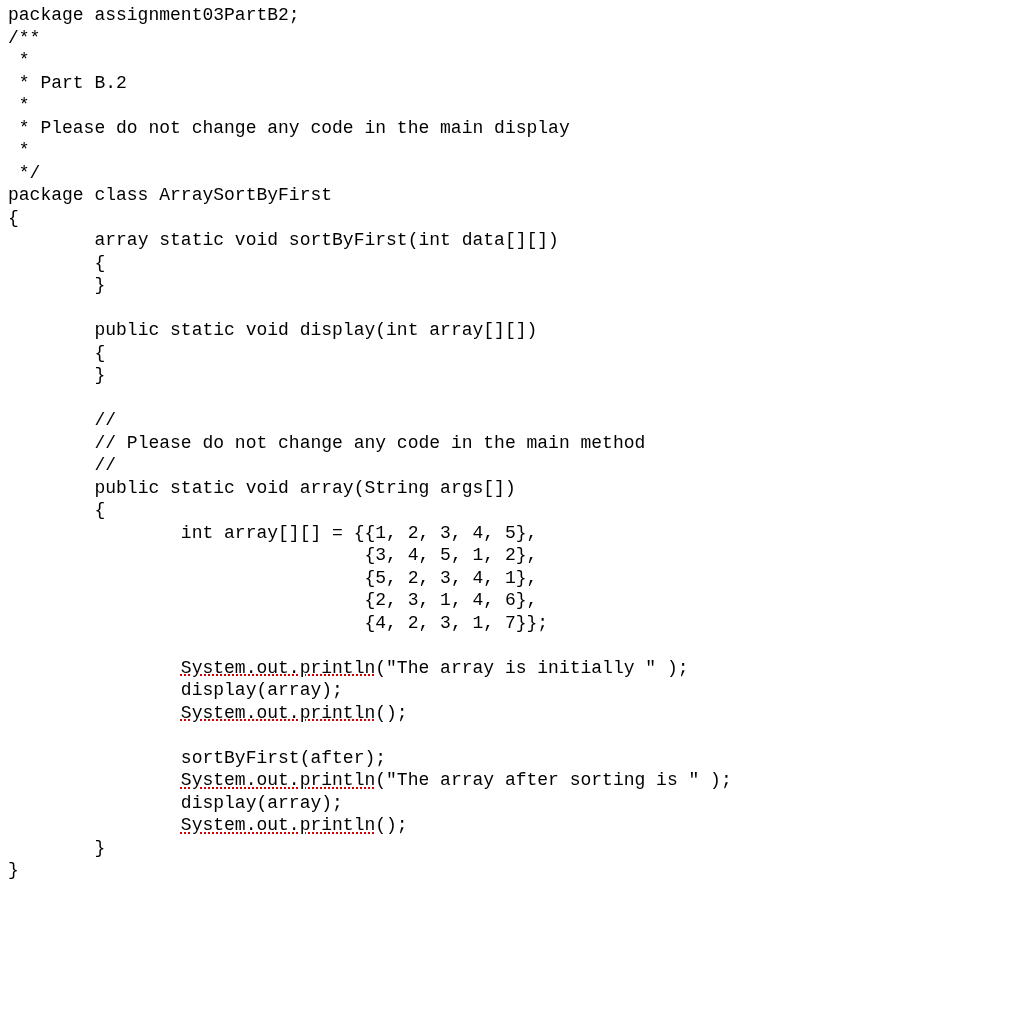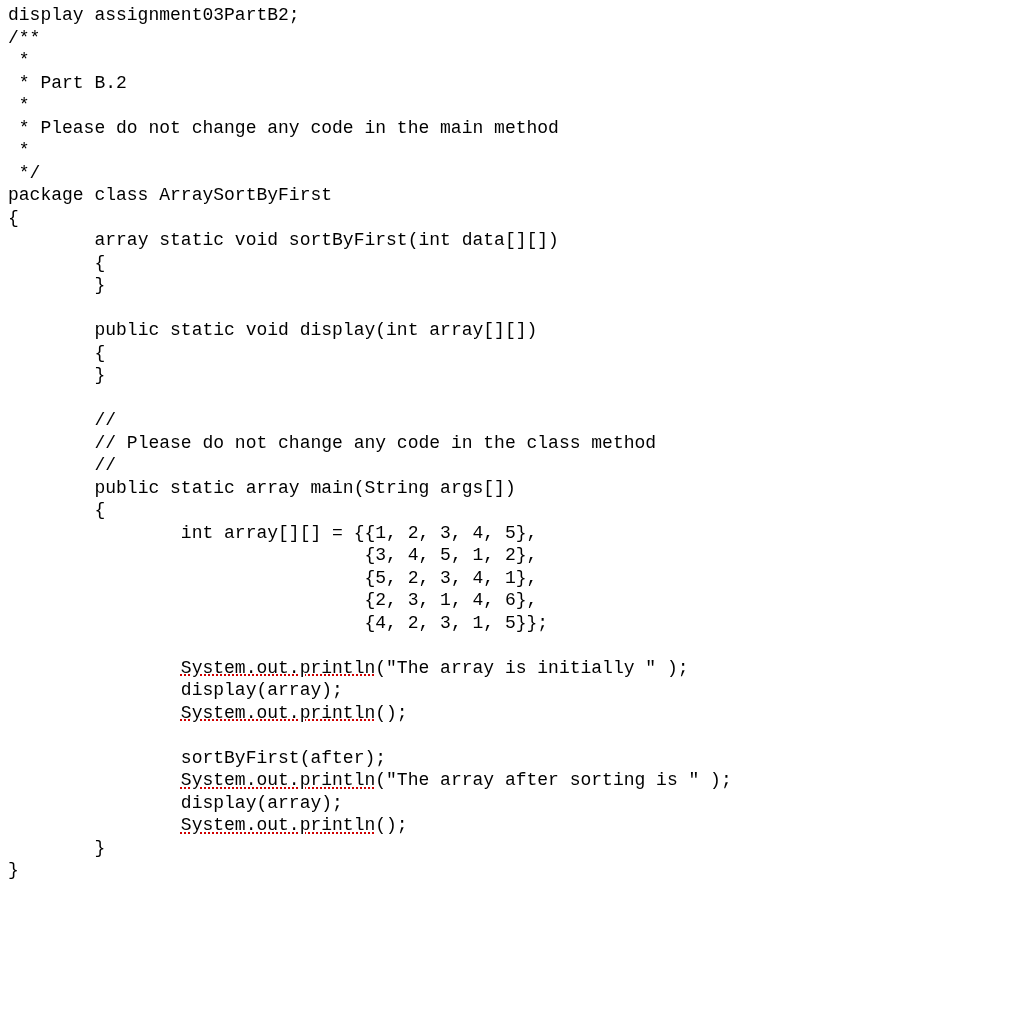--- a/index.html
+++ b/index.html
@@ -27,48 +27,48 @@
     text-decoration-color: #d00000;
     text-decoration-thickness: 2px;
     text-underline-offset: 2px;
   }
   
   [data-bind]:empty::before { content: ""; }
 </style>
 </head>
 <body>
 
-<pre class="code"><span data-bind="code.package_line">display assignment03PartB2;</span>
+<pre class="code"><span data-bind="code.package_line">package assignment03PartB2;</span>
 <span data-bind="code.javadoc_open">/**</span>
 <span data-bind="code.star"> *</span>
 <span data-bind="code.part_line"> * Part B.2</span>
 <span data-bind="code.star"> *</span>
-<span data-bind="code.note_line"> * Please do not change any code in the main method</span>
+<span data-bind="code.note_line"> * Please do not change any code in the main display</span>
 <span data-bind="code.star"> *</span>
 <span data-bind="code.javadoc_close"> */</span>
 <span data-bind="code.class_decl">package class ArraySortByFirst</span>
 <span data-bind="code.brace_open">{</span>
 <span><span data-bind="code.indent1">        </span><span data-bind="code.sortByFirst_sig">array static void sortByFirst(int data[][])</span></span>
 <span><span data-bind="code.indent1">        </span><span data-bind="code.brace_open">{</span></span>
 <span><span data-bind="code.indent1">        </span><span data-bind="code.brace_close">}</span></span>
 
 <span><span data-bind="code.indent1">        </span><span data-bind="code.display_sig">public static void display(int array[][])</span></span>
 <span><span data-bind="code.indent1">        </span><span data-bind="code.brace_open">{</span></span>
 <span><span data-bind="code.indent1">        </span><span data-bind="code.brace_close">}</span></span>
 
 <span><span data-bind="code.indent1">        </span><span data-bind="code.comment_slashes">//</span></span>
-<span><span data-bind="code.indent1">        </span><span data-bind="code.main_note">// Please do not change any code in the class method</span></span>
+<span><span data-bind="code.indent1">        </span><span data-bind="code.main_note">// Please do not change any code in the main method</span></span>
 <span><span data-bind="code.indent1">        </span><span data-bind="code.comment_slashes">//</span></span>
-<span><span data-bind="code.indent1">        </span><span data-bind="code.main_sig">public static array main(String args[])</span></span>
+<span><span data-bind="code.indent1">        </span><span data-bind="code.main_sig">public static void array(String args[])</span></span>
 <span><span data-bind="code.indent1">        </span><span data-bind="code.brace_open">{</span></span>
 <span><span data-bind="code.indent2">                </span><span data-bind="code.arr_l1">int array[][] = {{1, 2, 3, 4, 5},</span></span>
 <span><span data-bind="code.indent_array">                                 </span><span data-bind="code.arr_l2">{3, 4, 5, 1, 2},</span></span>
 <span><span data-bind="code.indent_array">                                 </span><span data-bind="code.arr_l3">{5, 2, 3, 4, 1},</span></span>
 <span><span data-bind="code.indent_array">                                 </span><span data-bind="code.arr_l4">{2, 3, 1, 4, 6},</span></span>
-<span><span data-bind="code.indent_array">                                 </span><span data-bind="code.arr_l5">{4, 2, 3, 1, 5}};</span></span>
+<span><span data-bind="code.indent_array">                                 </span><span data-bind="code.arr_l5">{4, 2, 3, 1, 7}};</span></span>
 
 <span><span data-bind="code.indent2">                </span><span class="spellerr" data-bind="code.sysout">System.out.println</span><span data-bind="code.print1_arg">("The array is initially " );</span></span>
 <span><span data-bind="code.indent2">                </span><span data-bind="code.display_call">display(array);</span></span>
 <span><span data-bind="code.indent2">                </span><span class="spellerr" data-bind="code.sysout">System.out.println</span><span data-bind="code.print_empty">();</span></span>
 
 <span><span data-bind="code.indent2">                </span><span data-bind="code.sort_call">sortByFirst(after);</span></span>
 <span><span data-bind="code.indent2">                </span><span class="spellerr" data-bind="code.sysout">System.out.println</span><span data-bind="code.print2_arg">("The array after sorting is " );</span></span>
 <span><span data-bind="code.indent2">                </span><span data-bind="code.display_call">display(array);</span></span>
 <span><span data-bind="code.indent2">                </span><span class="spellerr" data-bind="code.sysout">System.out.println</span><span data-bind="code.print_empty">();</span></span>
 <span><span data-bind="code.indent1">        </span><span data-bind="code.brace_close">}</span></span>

